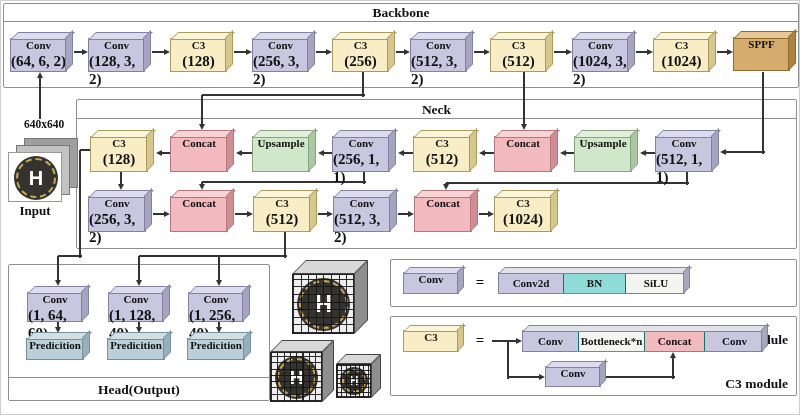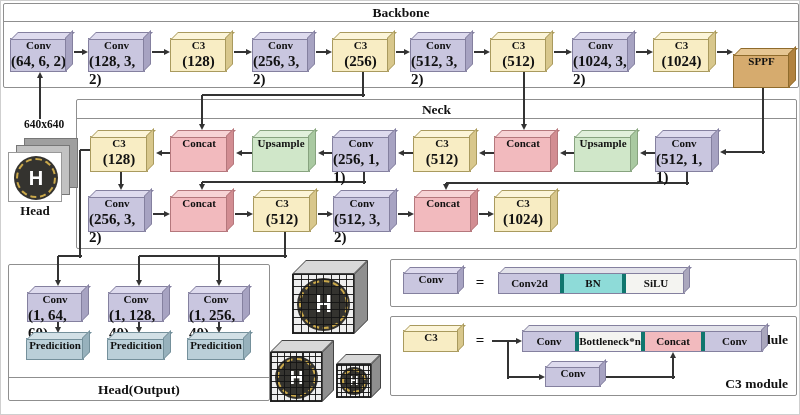--- a/index.html
+++ b/index.html
@@ -29,21 +29,21 @@
   .ah{position:absolute;width:0;height:0;z-index:2;}
   .ah-d{border-left:3.5px solid transparent;border-right:3.5px solid transparent;border-top:6px solid #333;}
   .ah-u{border-left:3.5px solid transparent;border-right:3.5px solid transparent;border-bottom:6px solid #333;}
   .ah-l{border-top:3.5px solid transparent;border-bottom:3.5px solid transparent;border-right:6px solid #333;}
   .ah-r{border-top:3.5px solid transparent;border-bottom:3.5px solid transparent;border-left:6px solid #333;}
   
   .eq{position:absolute;font-weight:bold;font-size:15px;width:16px;text-align:center;}
   .caption{position:absolute;left:640px;width:148px;text-align:right;font-weight:bold;font-size:13.5px;}
   .bar{--d:5px;padding:0;flex-direction:row;align-items:stretch;--bg:#fff;--top:#e2e2ea;--side:#aaa7bd;--bd:#84809f;}
   .seg{flex:none;display:flex;align-items:center;justify-content:center;font-weight:bold;font-size:11px;
-       border-right:4px solid #0f766e;box-sizing:border-box;}
+       border-right:1px solid #0f766e;box-sizing:border-box;}
   .seg:last-child{border-right:none;}
   .sg-purple{background:#c9c6df;}
   .sg-cyan{background:#8edbd8;}
   .sg-white{background:#f4f4f1;}
   .sg-pink{background:#f2babe;}
   
   .layer{position:absolute;box-sizing:border-box;border:1px solid #777;}
   .helipad{position:absolute;border-radius:50%;background:#34332f;display:flex;align-items:center;justify-content:center;}
   .helipad::before{content:"";position:absolute;inset:2px;border-radius:50%;border:2px dashed #caa84a;}
   .hletter{color:#fff;font-family:"Liberation Sans",sans-serif;font-weight:bold;}
@@ -75,21 +75,21 @@
   </div>
 
   <div class="txt" style="left:18px;top:118px;width:52px;text-align:center;font-size:11.5px;">640x640</div>
   <div class="layer" style="left:24px;top:138px;width:54px;height:50px;background:#9f9f9f;"></div>
   <div class="layer" style="left:16px;top:145px;width:54px;height:50px;background:#c2c2c2;"></div>
   <div class="layer" style="left:8px;top:152px;width:54px;height:50px;background:#fff;border-color:#999;">
     <div class="helipad" style="left:5px;top:3px;width:44px;height:44px;">
       <span class="hletter" style="font-size:20px;">H</span>
     </div>
   </div>
-  <div class="txt" style="left:8px;top:203px;width:54px;text-align:center;font-size:13px;">Head</div>
+  <div class="txt" style="left:8px;top:203px;width:54px;text-align:center;font-size:13px;">Input</div>
 
   <div id="nodes">
       <div class="box k-conv" style="left: 10px; top: 38px; width: 57px; height: 34px;">
         <div class="l1">Conv</div>
         <div class="l2">(64, 6, 2)</div>
       </div>
       <div class="box k-conv" style="left: 88px; top: 38px; width: 57px; height: 34px;">
         <div class="l1">Conv</div>
         <div class="l2">(128, 3, 2)</div>
       </div>
@@ -114,21 +114,21 @@
         <div class="l2">(512)</div>
       </div>
       <div class="box k-conv" style="left: 572px; top: 38px; width: 57px; height: 34px;">
         <div class="l1">Conv</div>
         <div class="l2">(1024, 3, 2)</div>
       </div>
       <div class="box k-c3" style="left: 653px; top: 38px; width: 57px; height: 34px;">
         <div class="l1">C3</div>
         <div class="l2">(1024)</div>
       </div>
-      <div class="box k-sppf" style="left: 733px; top: 54px; width: 57px; height: 34px;">
+      <div class="box k-sppf" style="left: 733px; top: 37px; width: 57px; height: 34px;">
         <div class="l1">SPPF</div>
       </div>
       <div class="box k-c3" style="left: 90px; top: 136px; width: 58px; height: 36px;">
         <div class="l1">C3</div>
         <div class="l2">(128)</div>
       </div>
       <div class="box k-concat" style="left: 170px; top: 136px; width: 58px; height: 36px;">
         <div class="l1">Concat</div>
       </div>
       <div class="box k-up" style="left: 252px; top: 136px; width: 58px; height: 36px;">

